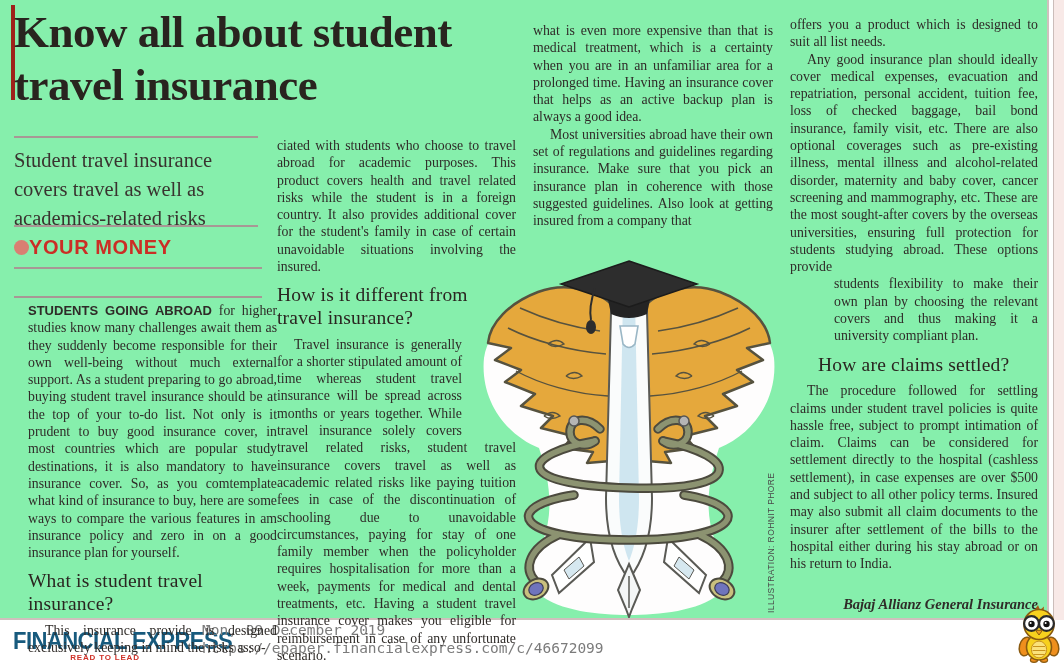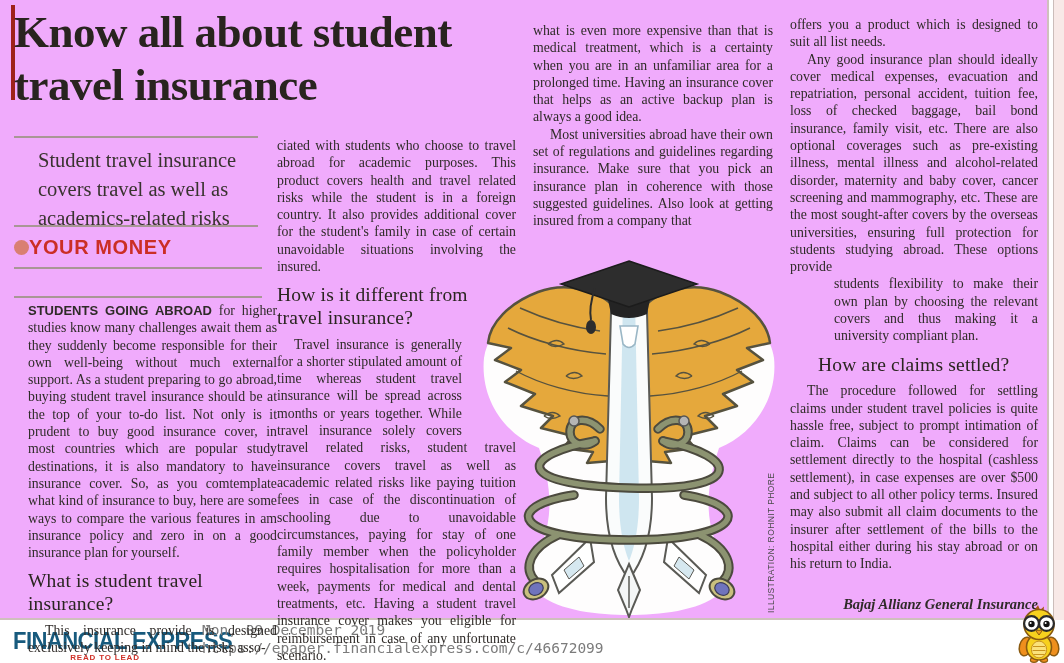--- a/index.html
+++ b/index.html
@@ -2,31 +2,31 @@
 <html><head>
 <meta charset="utf-8">
 <style>
   * { margin:0; padding:0; box-sizing:border-box; }
   html,body { width:1064px; height:663px; background:#ffffff; overflow:hidden;
               font-family:"Liberation Serif", serif; }
   .page { position:relative; width:1064px; height:663px; background:#ffffff; }
 
   
   .clipping { position:absolute; left:0; top:0; width:1049px; height:620px;
-              background:#f0abfc; border-right:2px solid #cfc0bd; border-bottom:2px solid #cfc0bd; }
+              background:#86efac; border-right:2px solid #cfc0bd; border-bottom:2px solid #cfc0bd; }
   .pink-sliver { position:absolute; left:1053px; top:0; width:11px; height:620px;
                  background:#f8e9e7; border-left:1px solid #cbbdba; }
   .red-strip { position:absolute; left:11px; top:5px; width:4px; height:95px; background:#9e221a; }
 
   .headline { position:absolute; left:14px; top:6px; width:505px;
               font-size:45px; line-height:1.18; font-weight:600; color:#29241f; letter-spacing:-0.5px; }
 
   .rule { position:absolute; background:#a89795; height:2px; }
   .standfirst { position:absolute; left:14px; top:146px; width:248px;
-                font-size:20.5px; line-height:1.42; color:#39332f;margin-left:24px; }
+                font-size:20.5px; line-height:1.42; color:#39332f; }
 
   .section-row { position:absolute; left:14px; top:236px; width:250px; display:flex; align-items:center; gap:0; }
   .section-dot { width:15px; height:15px; border-radius:50%; background:#d97f72; flex:0 0 auto; }
   .section-label { font-family:"Liberation Sans", sans-serif; font-weight:bold; font-size:20px;
                    color:#cb2e25; letter-spacing:0.6px; }
   .byline { position:absolute; left:14px; top:274px; width:250px;
             font-family:"Liberation Sans", sans-serif; font-weight:bold; font-size:13.5px;
             color:#2c2824; letter-spacing:0.3px; }
 
   .col { position:absolute; font-size:13.8px; line-height:17.3px; color:#2f2b28;

